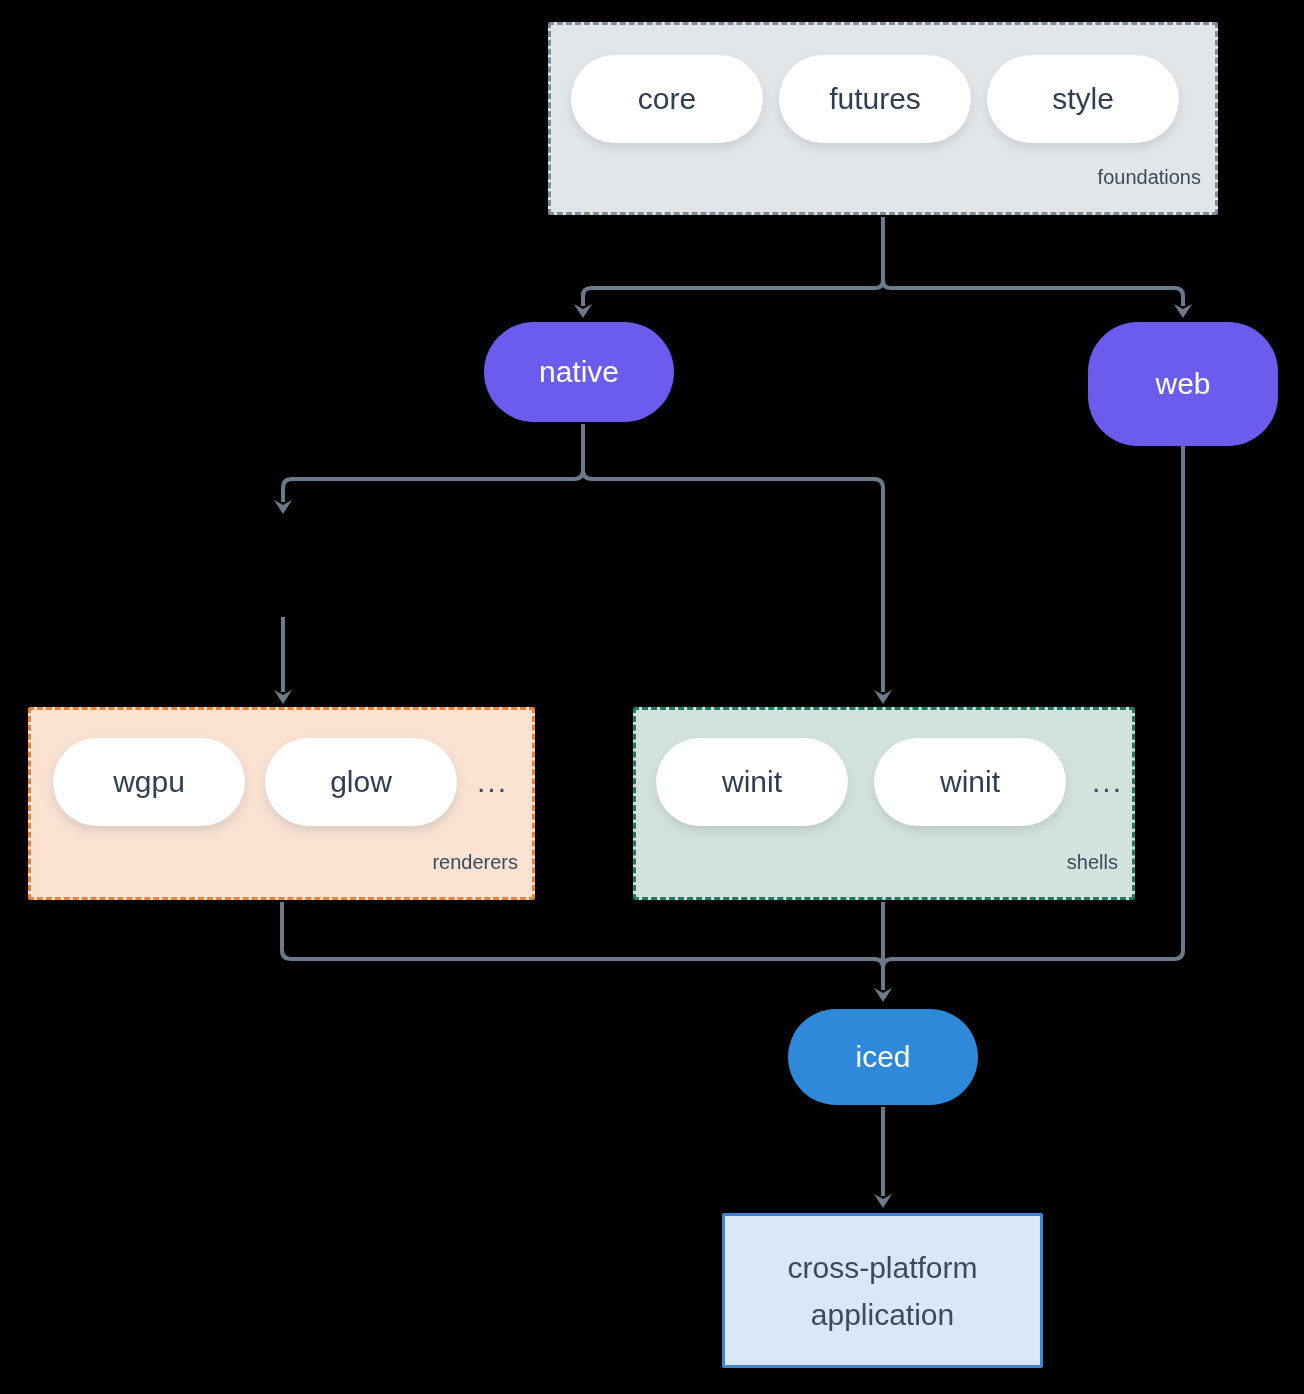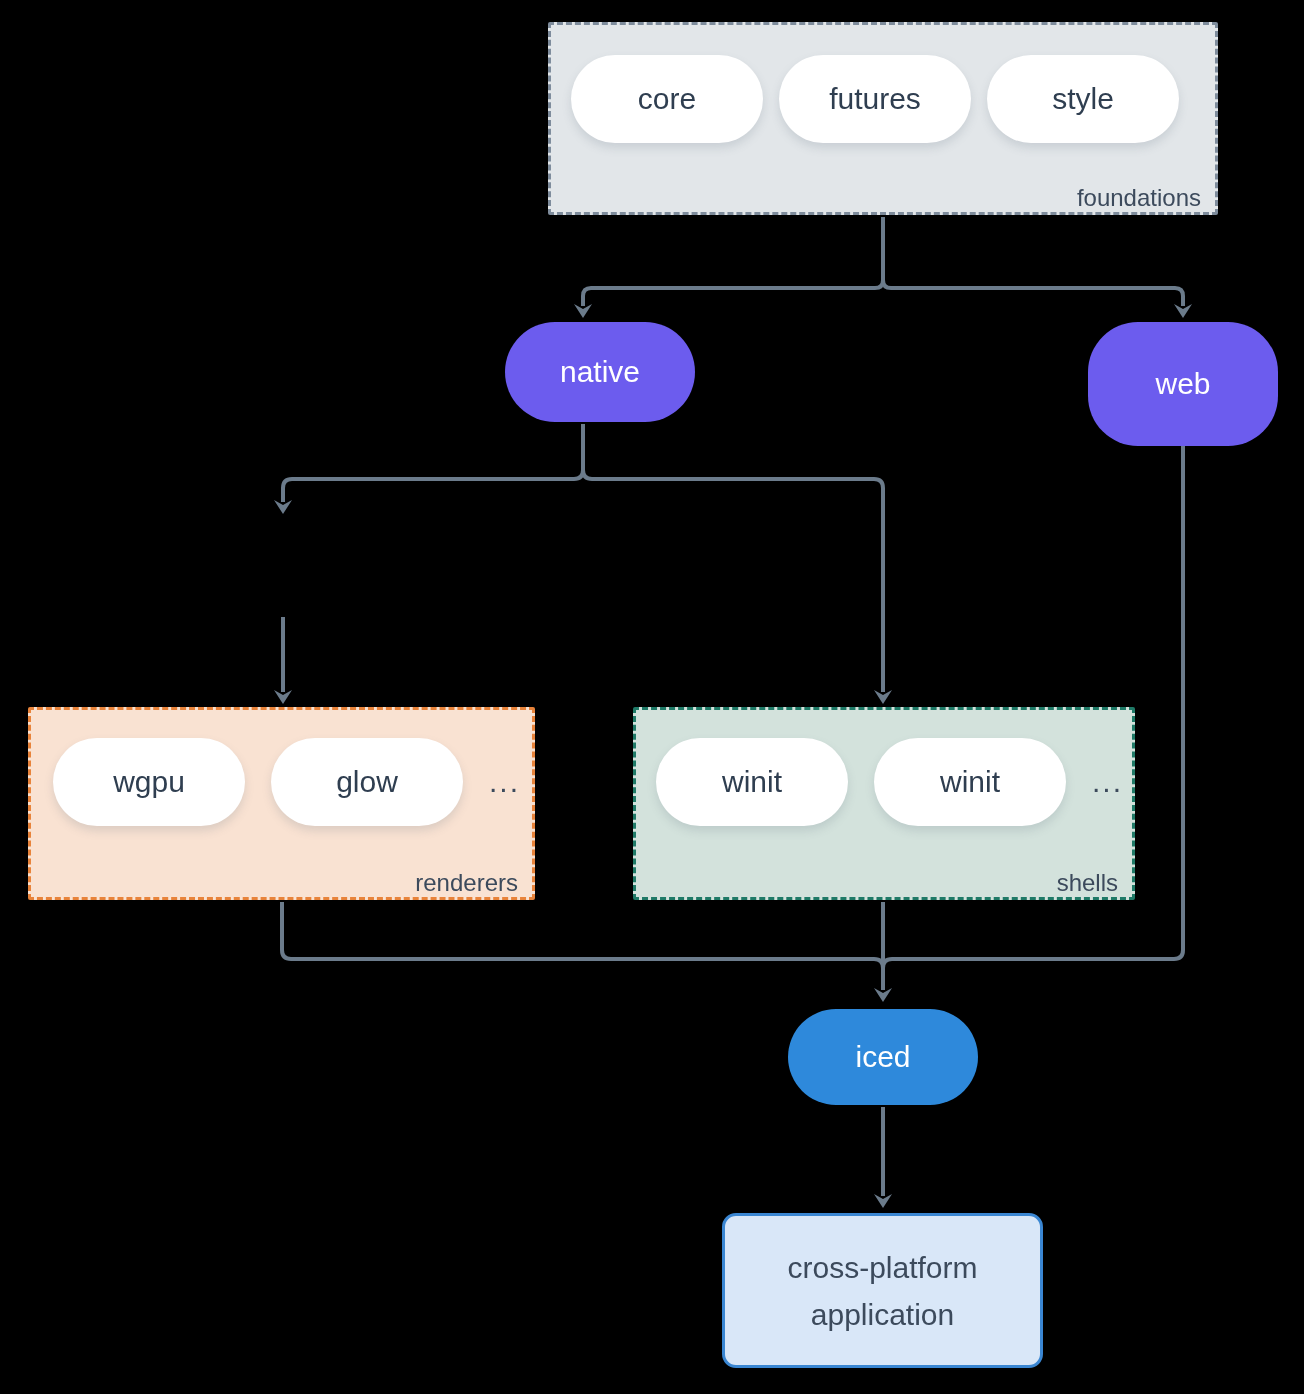--- a/index.html
+++ b/index.html
@@ -19,43 +19,43 @@
   svg.edges path.line{stroke:var(--edge);stroke-width:4;fill:none;}
   svg.edges path.head{fill:var(--edge);stroke:none;}
 
   .group{position:absolute;border-radius:2px;box-sizing:border-box;
     display:flex;align-items:flex-start;}
   .group-foundations{left:548px;top:22px;width:670px;height:193px;
     background:var(--foundations-fill);border:3px dashed var(--foundations-border);
     padding:30px 0 0 20px;gap:16px;}
   .group-renderers{left:28px;top:707px;width:507px;height:193px;
     background:var(--renderers-fill);border:3px dashed var(--renderers-border);
-    padding:28px 0 0 22px;gap:26px;}
+    padding:28px 0 0 22px;gap:20px;}
   .group-shells{left:633px;top:707px;width:502px;height:193px;
     background:var(--shells-fill);border:3px dashed var(--shells-border);
     padding:28px 0 0 20px;gap:26px;}
-  .group-label{position:absolute;right:14px;bottom:0;font-size:24px;color:var(--label-text);}
+  .group-label{position:absolute;right:14px;bottom:23px;font-size:20px;color:var(--label-text);}
 
   .pill{display:flex;align-items:center;justify-content:center;
     border-radius:50px;font-size:30px;}
   .pill-white{width:192px;height:88px;background:var(--pill-fill);color:var(--dark-text);
     box-shadow:0 5px 10px rgba(90,105,120,0.18);flex:0 0 auto;}
   .ellipsis{display:flex;align-items:center;height:88px;font-size:30px;
     color:var(--label-text);letter-spacing:2px;}
 
   .node{position:absolute;display:flex;align-items:center;justify-content:center;
     color:var(--light-text);font-size:30px;border-radius:50px;}
-  .node-native{left:505px;top:322px;width:190px;height:100px;background:var(--purple);}
+  .node-native{left:484px;top:322px;width:190px;height:100px;background:var(--purple);}
   .node-web{left:1088px;top:322px;width:190px;height:124px;background:var(--purple);}
   .node-graphics{left:188px;top:517px;width:190px;height:98px;background:var(--orange);}
   .node-iced{left:788px;top:1009px;width:190px;height:96px;background:var(--blue);}
 
   .app-box{position:absolute;left:722px;top:1213px;width:321px;height:155px;
     box-sizing:border-box;background:var(--app-fill);border:3px solid var(--app-border);
-    border-radius:14px;display:flex;align-items:center;justify-content:center;text-align:center;
+    border-radius:2px;display:flex;align-items:center;justify-content:center;text-align:center;
     font-size:30px;line-height:47px;color:var(--label-text);padding:0 10px;}
 </style>
 </head>
 <body>
 
 <div class="canvas">
 
   <svg class="edges" viewBox="0 0 1304 1394">
 
     <g>

